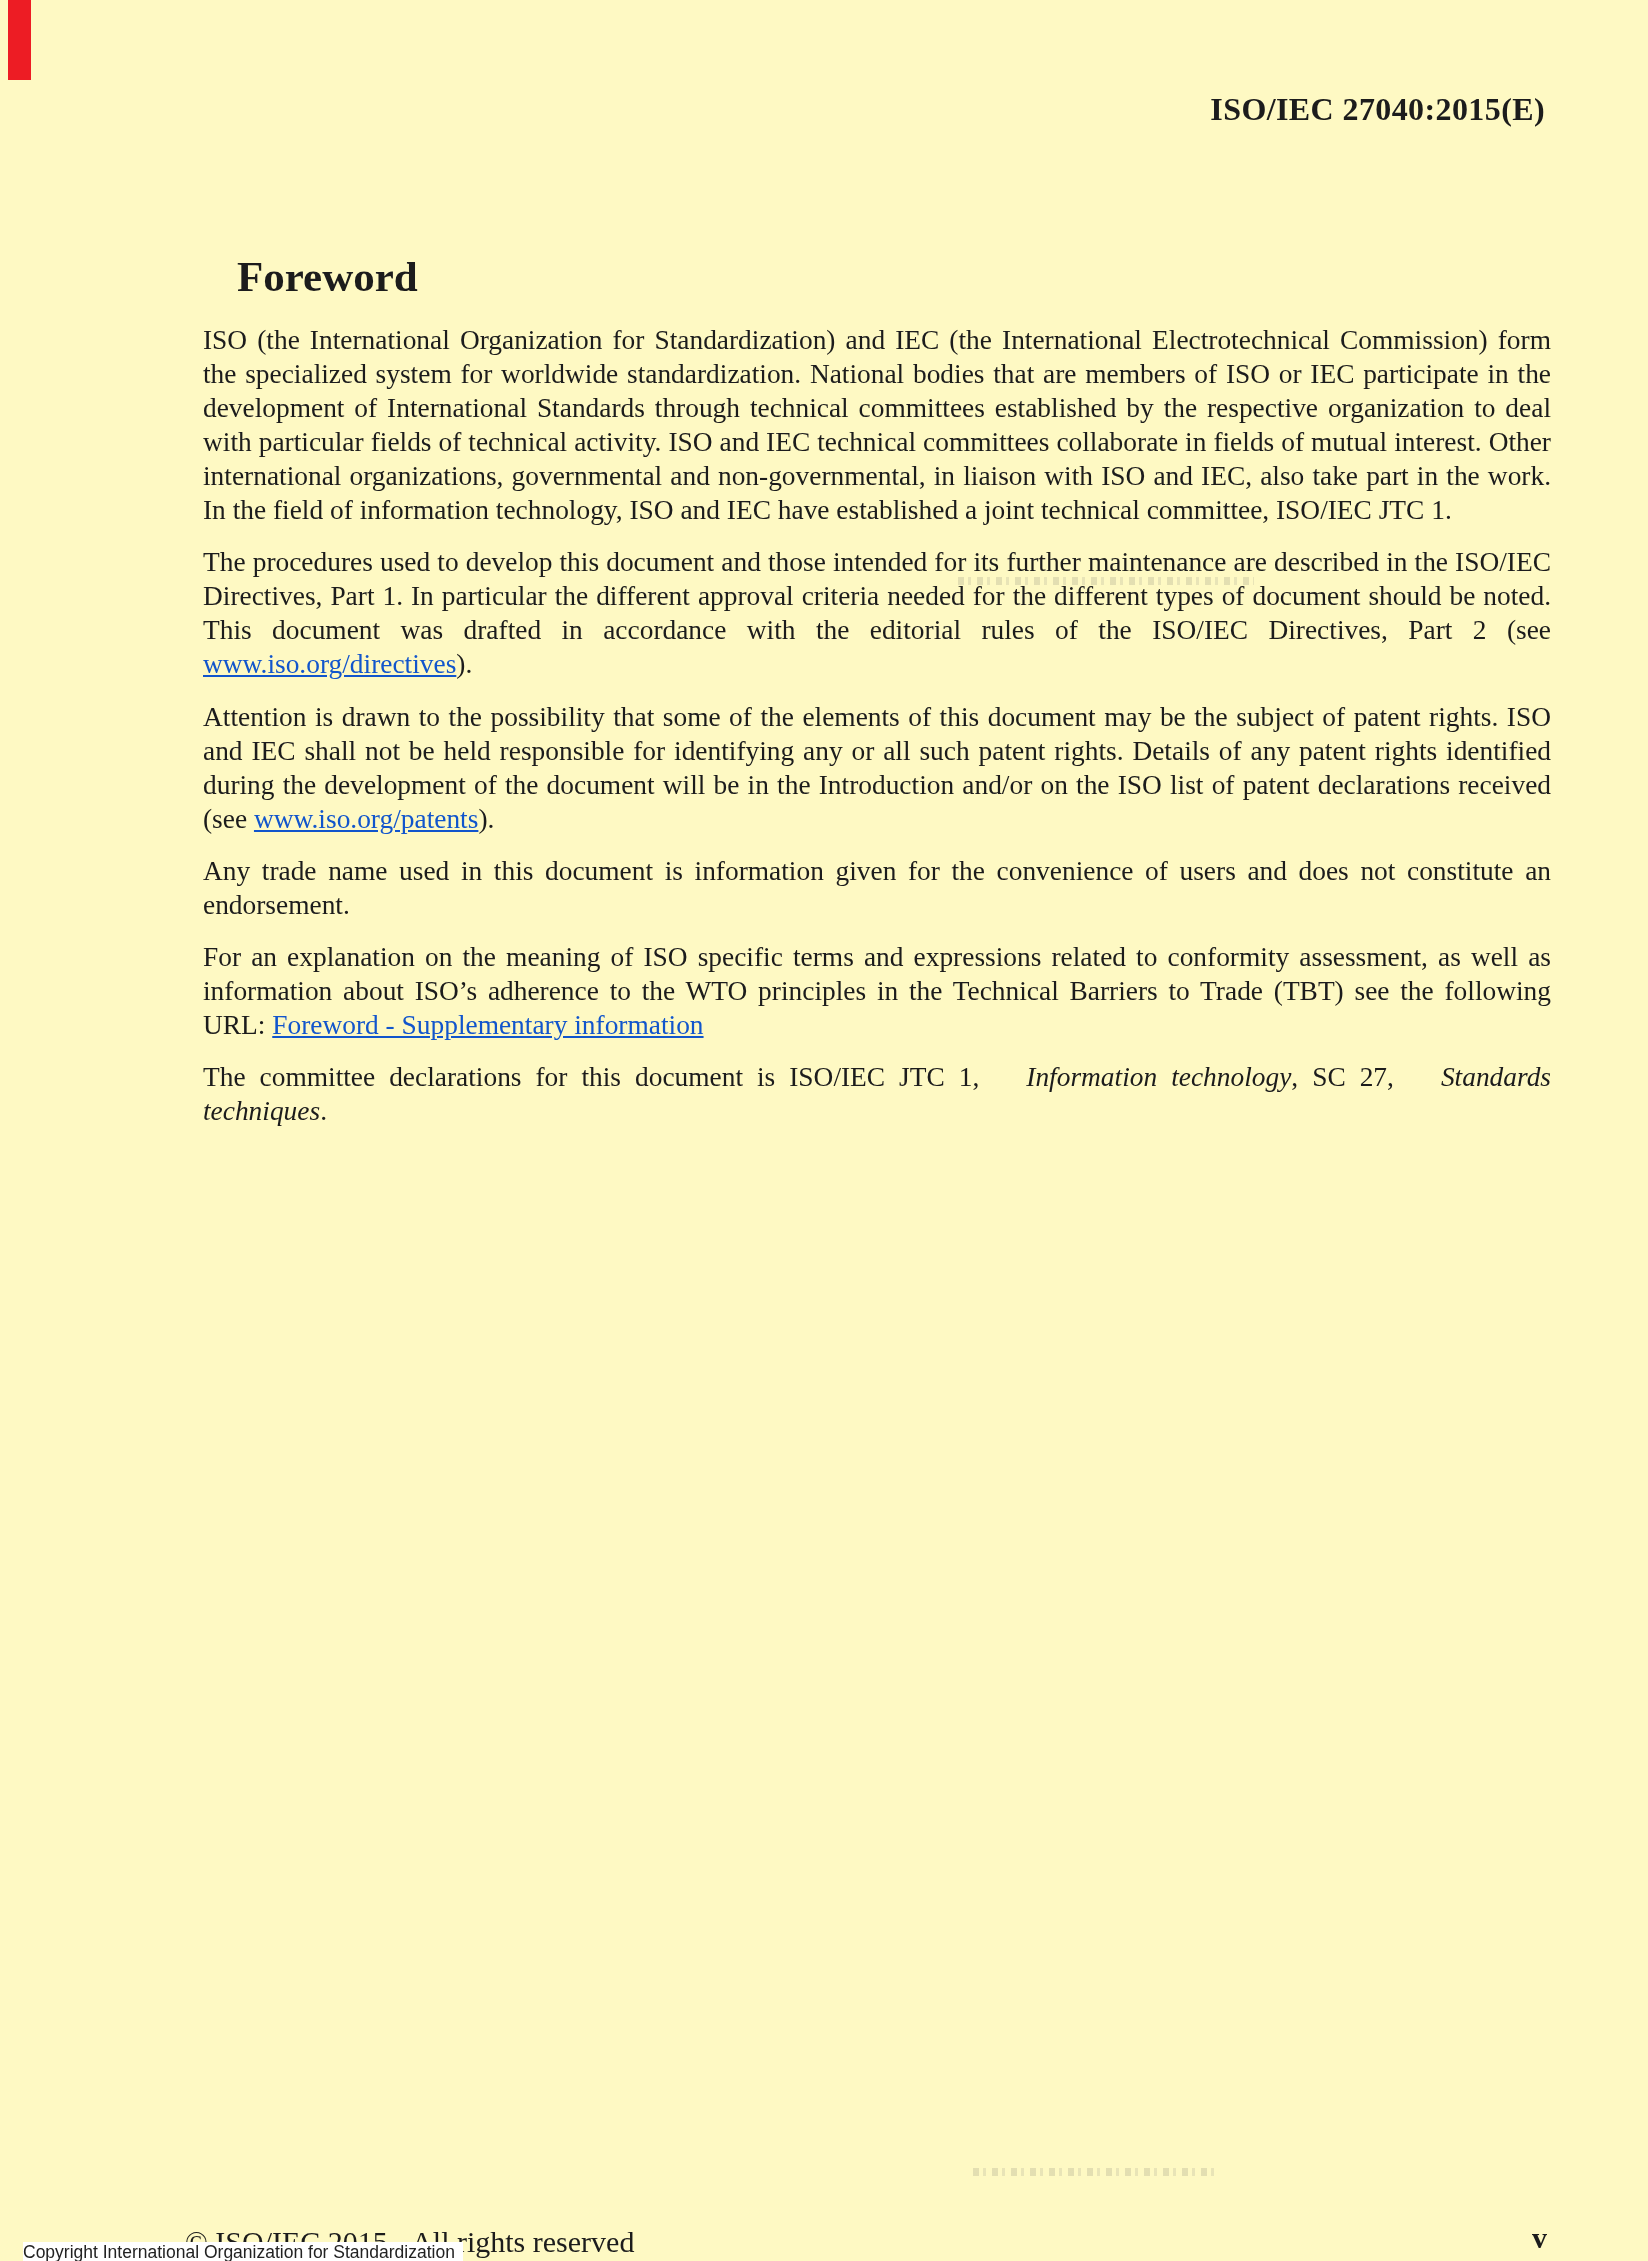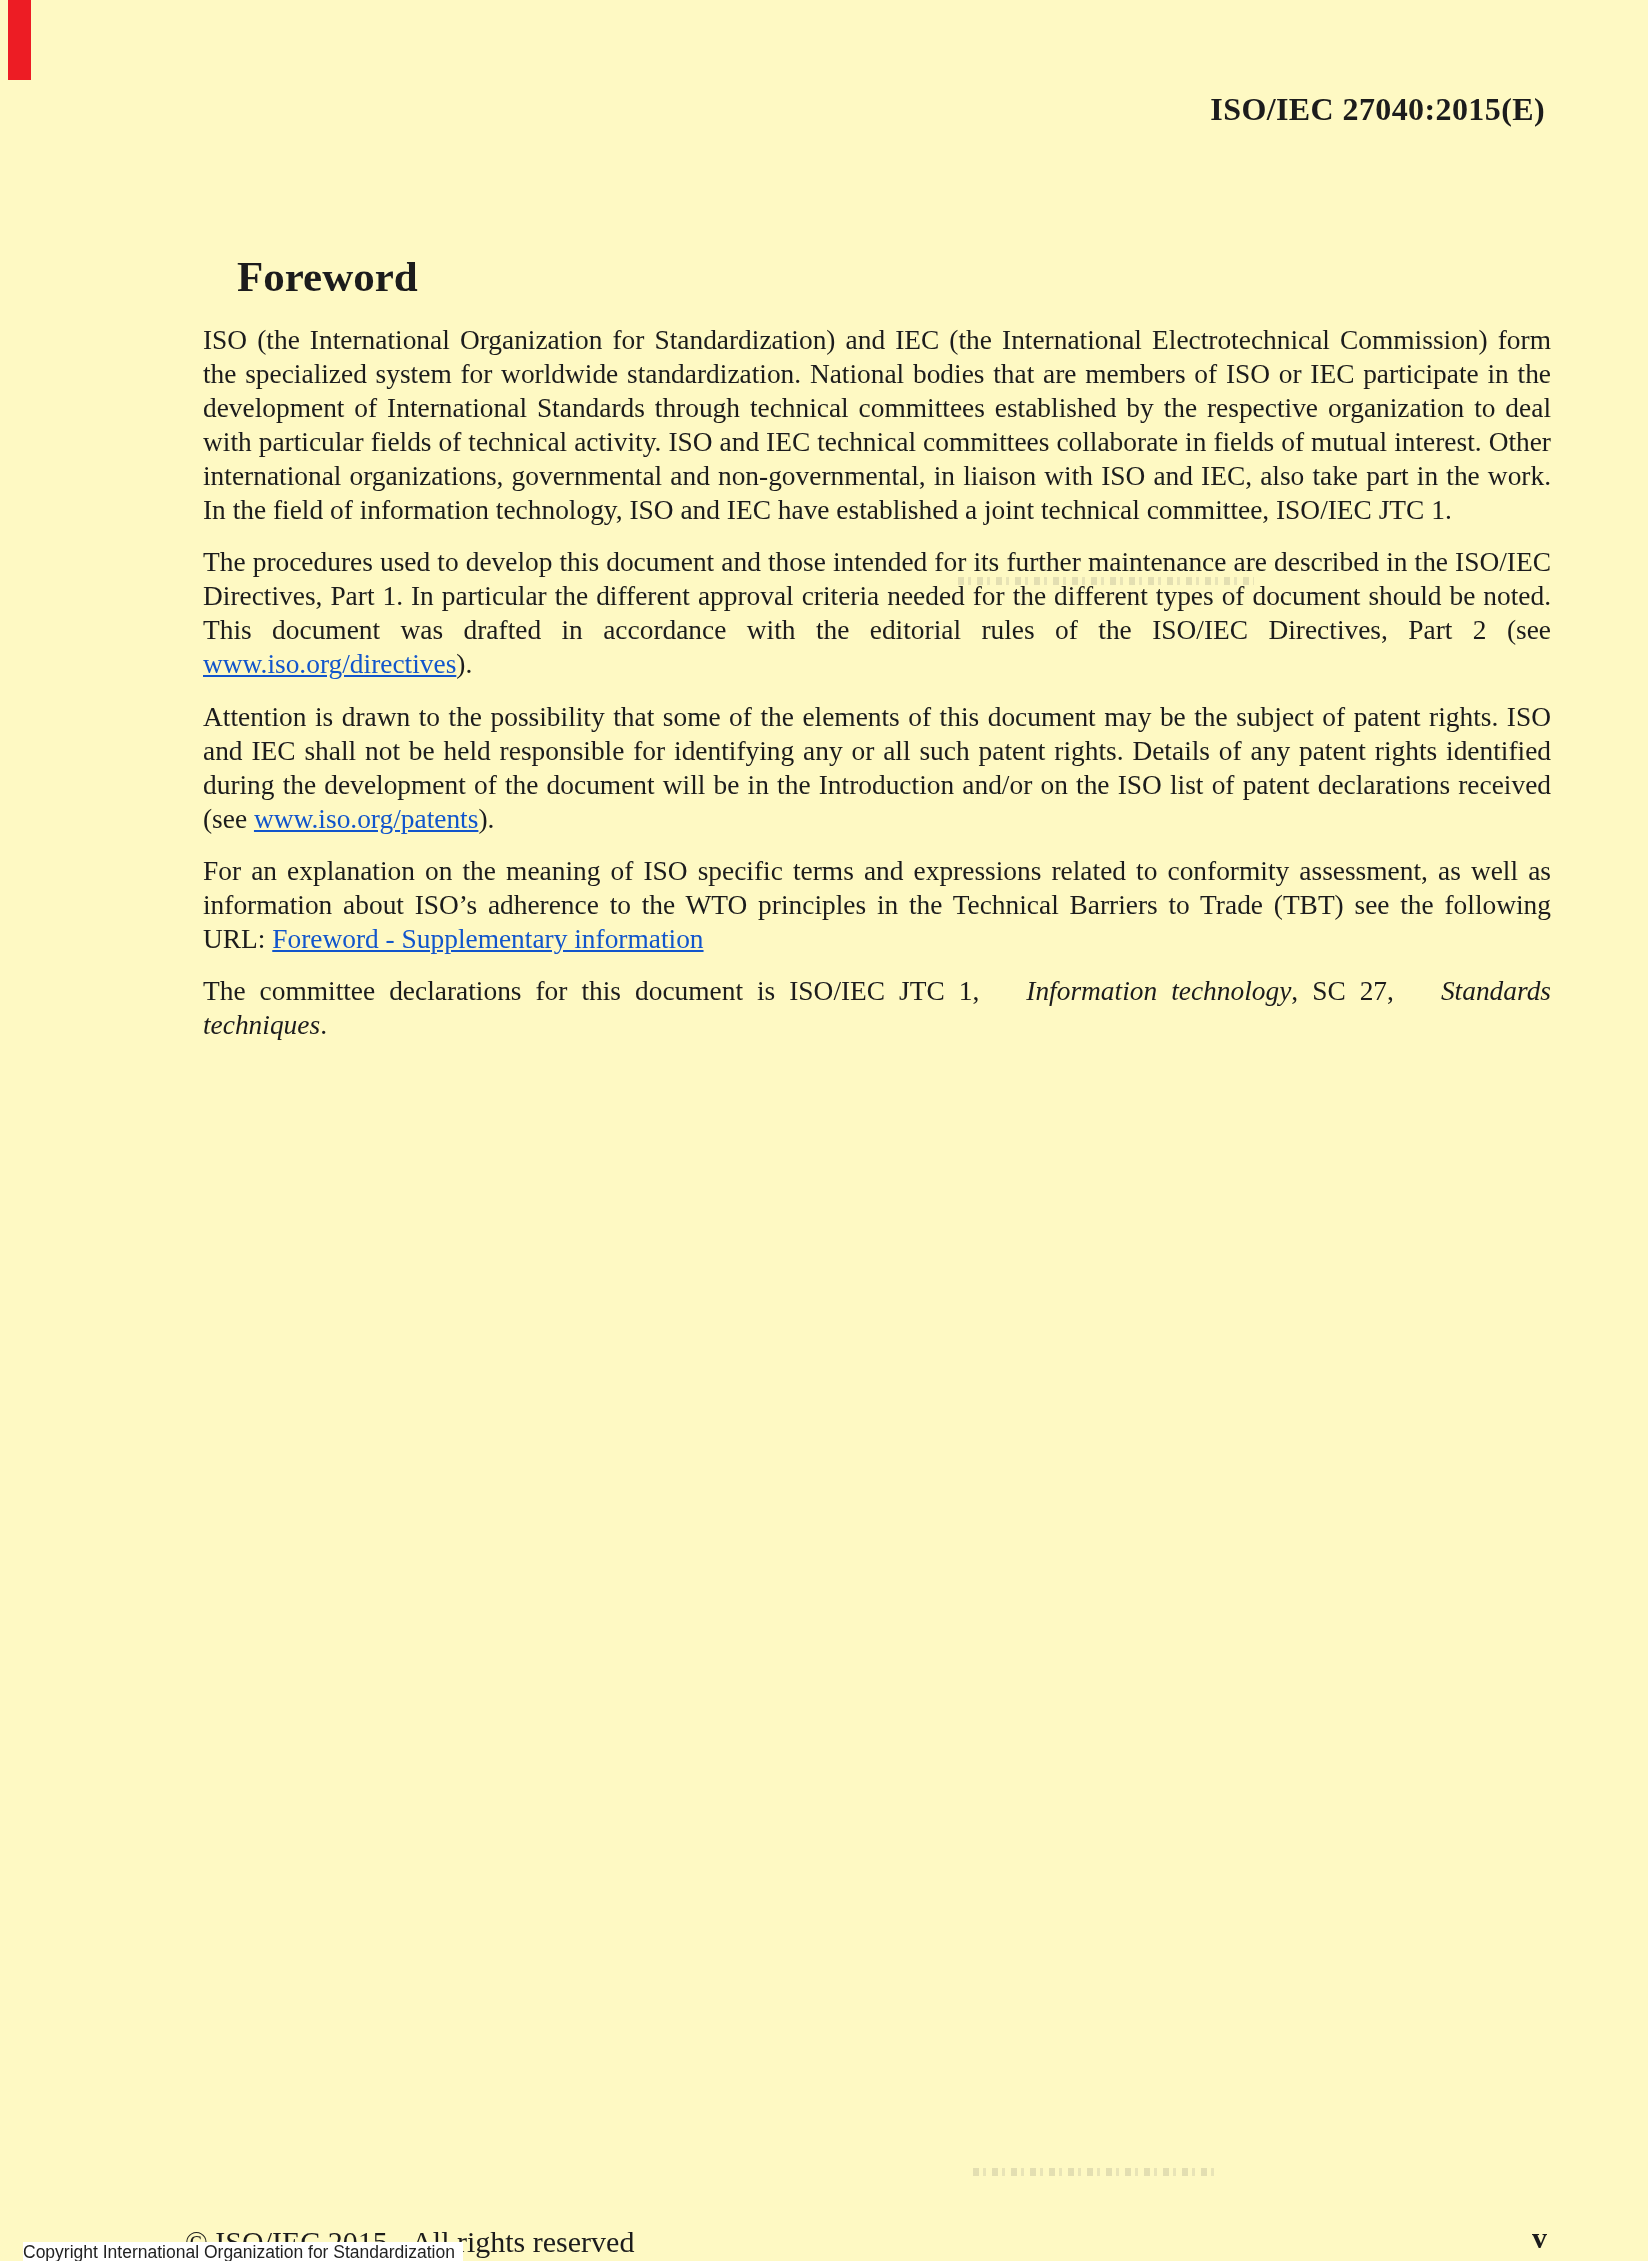--- a/index.html
+++ b/index.html
@@ -105,20 +105,21 @@
   <div class="license-bar"></div>
 
   <div class="header-ref">ISO/IEC 27040:2015(E)</div>
 
   <h1 class="page-title">Foreword</h1>
 
   <div class="body-text" id="paragraphs">
       <p><span>ISO (the International Organization for Standardization) and IEC (the International Electrotechnical Commission) form the specialized system for worldwide standardization. National bodies that are members of ISO or IEC participate in the development of International Standards through technical committees established by the respective organization to deal with particular fields of technical activity. ISO and IEC technical committees collaborate in fields of mutual interest. Other international organizations, governmental and non-governmental, in liaison with ISO and IEC, also take part in the work. In the field of information technology, ISO and IEC have established a joint technical committee, ISO/IEC JTC 1.</span></p>
       <p><span>The procedures used to develop this document and those intended for its further maintenance are described in the ISO/IEC Directives, Part 1.  In particular the different approval criteria needed for the different types of document should be noted.  This document was drafted in accordance with the editorial rules of the ISO/IEC Directives, Part 2 (see </span><a href="#">www.iso.org/directives</a><span>).</span></p>
       <p><span>Attention is drawn to the possibility that some of the elements of this document may be the subject of patent rights. ISO and IEC shall not be held responsible for identifying any or all such patent rights. Details of any patent rights identified during the development of the document will be in the Introduction and/or on the ISO list of patent declarations received (see </span><a href="#">www.iso.org/patents</a><span>).</span></p>
+      <p><span>Any trade name used in this document is information given for the convenience of users and does not constitute an endorsement.</span></p>
       <p><span>For an explanation on the meaning of ISO specific terms and expressions related to conformity assessment, as well as information about ISO’s adherence to the WTO principles in the Technical Barriers to Trade (TBT) see the following URL: </span><a href="#">Foreword - Supplementary information</a></p>
       <p><span>The committee declarations for this document is ISO/IEC JTC 1, </span><span class="it">Information technology</span><span>, SC 27, </span><span class="it">Standards techniques</span><span>.</span></p>
     </div>
 
   <div class="faint-artifact artifact-1"></div>
   <div class="faint-artifact artifact-2"></div>
 
   <div class="footer-copyright">© ISO/IEC 2015 - All rights reserved</div>
 
   <div class="watermark">Copyright International Organization for Standardization</div>

